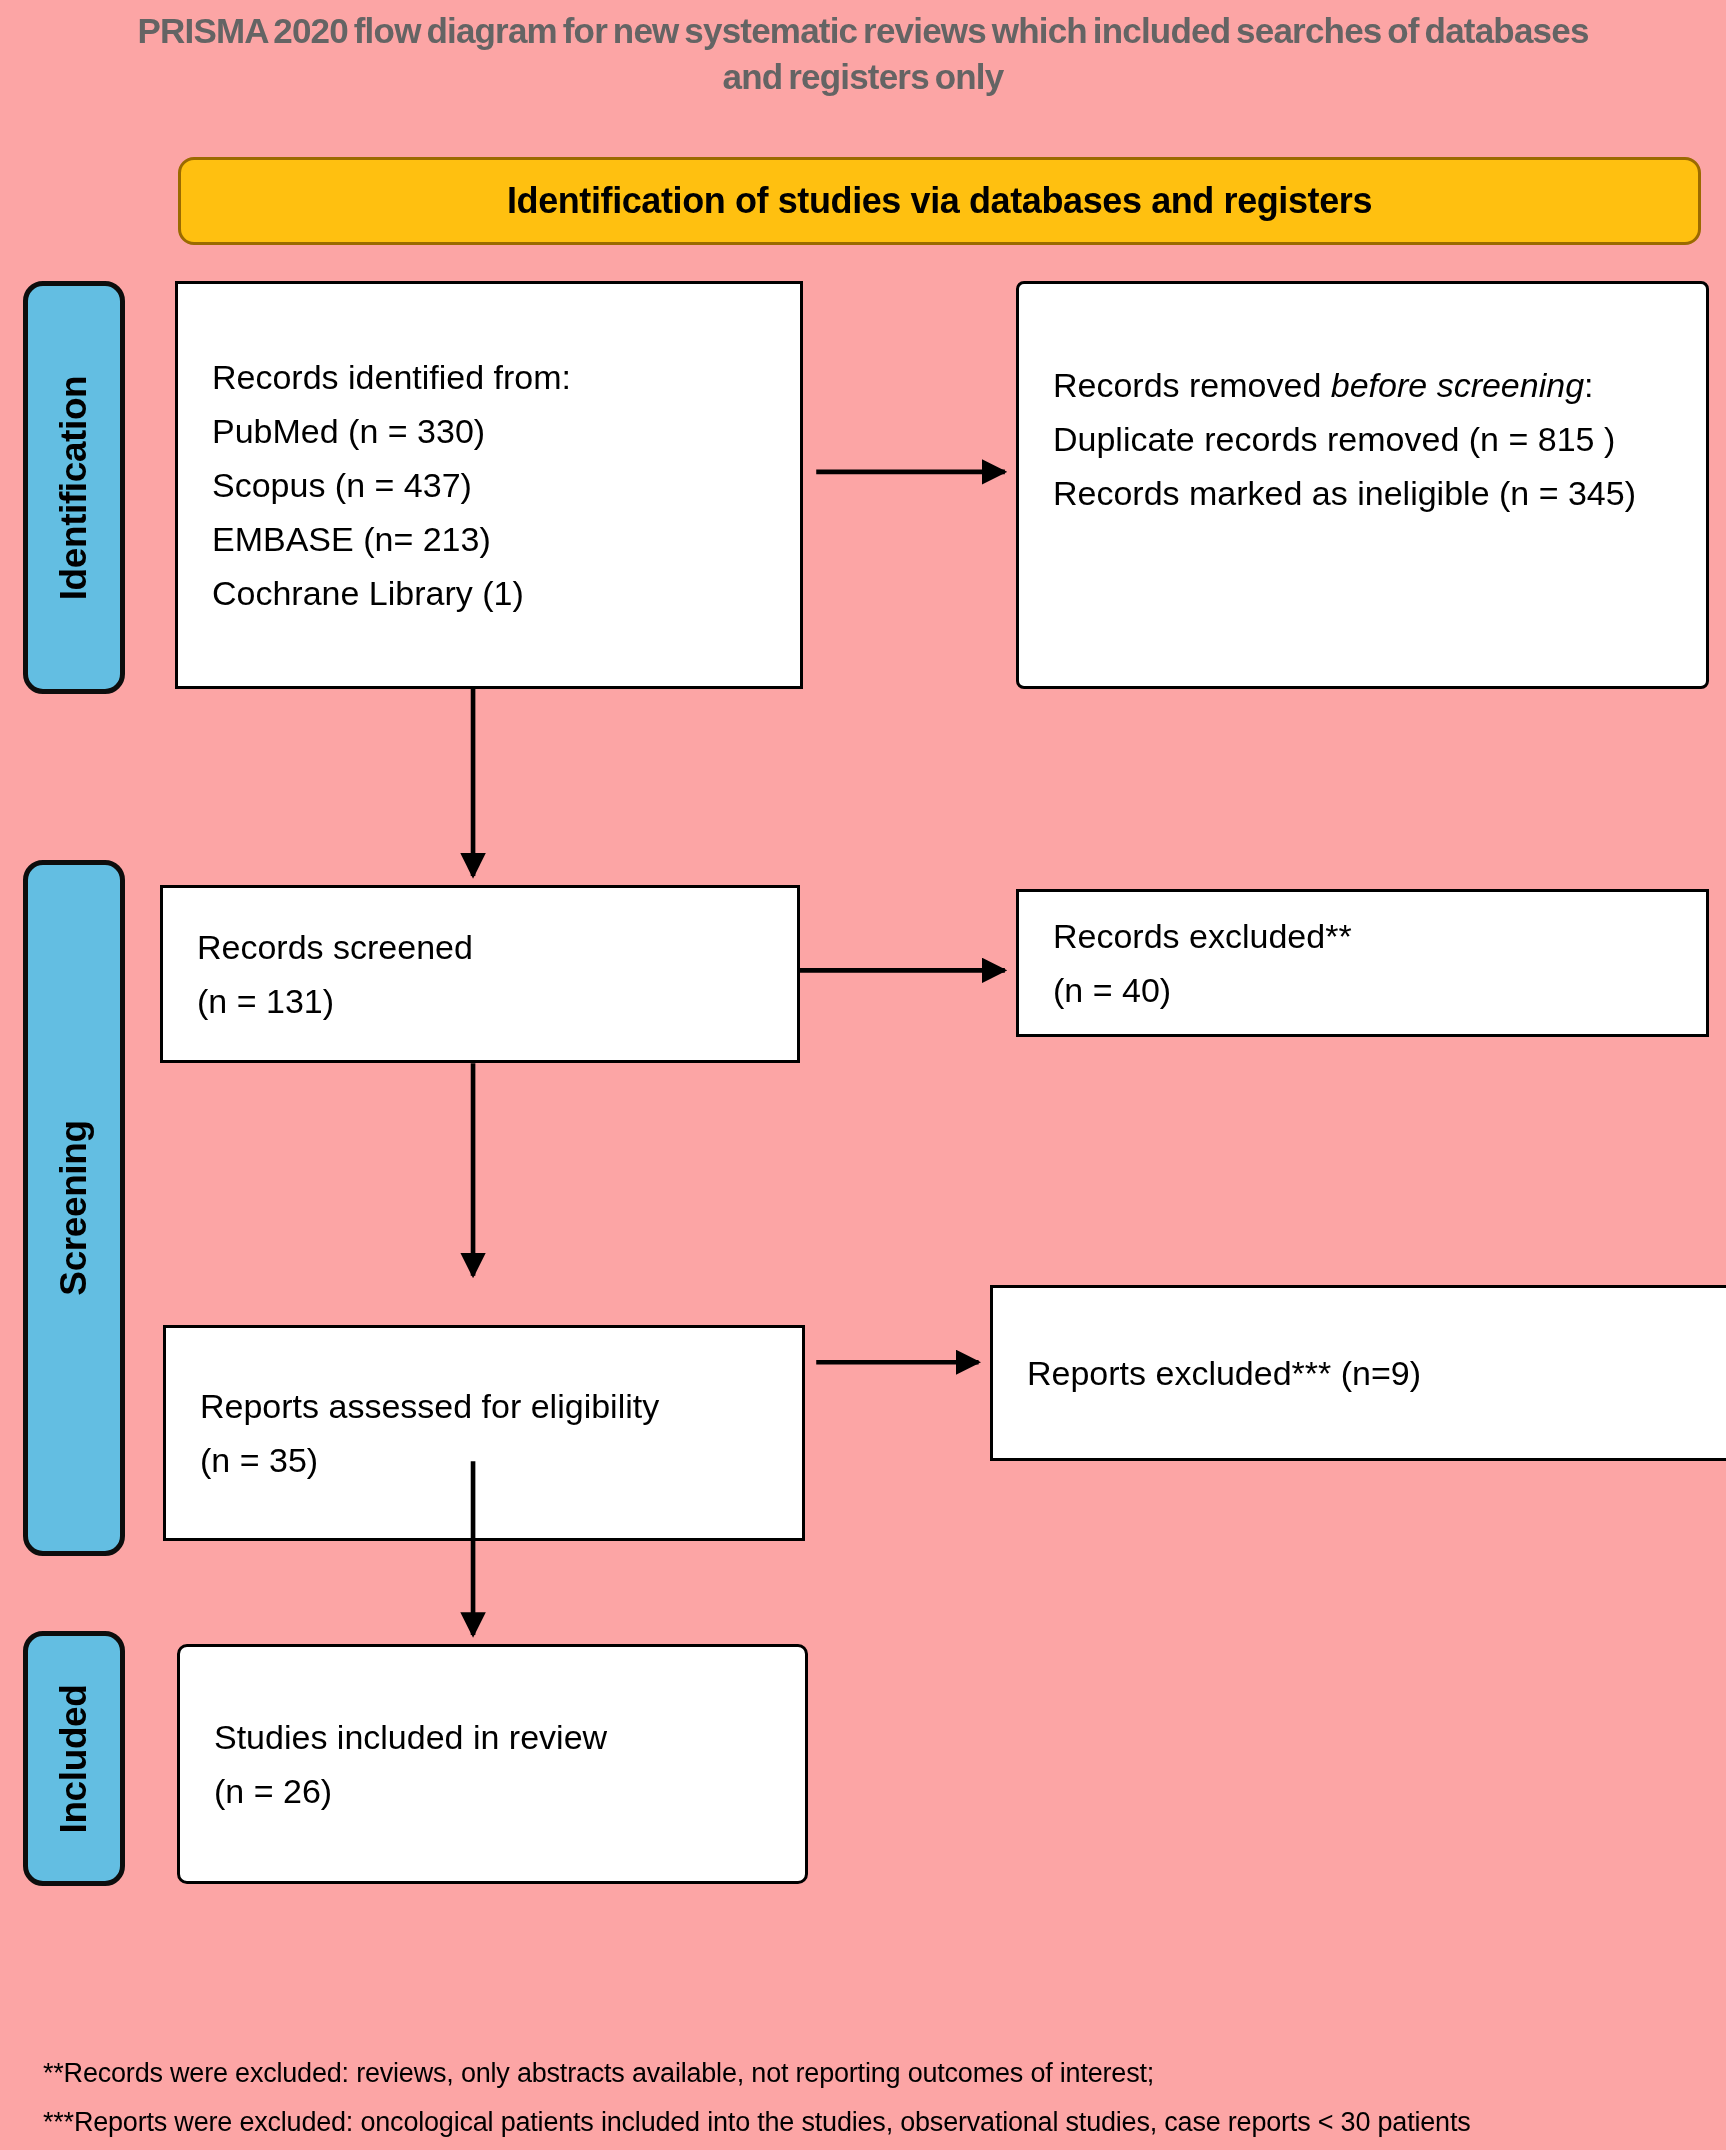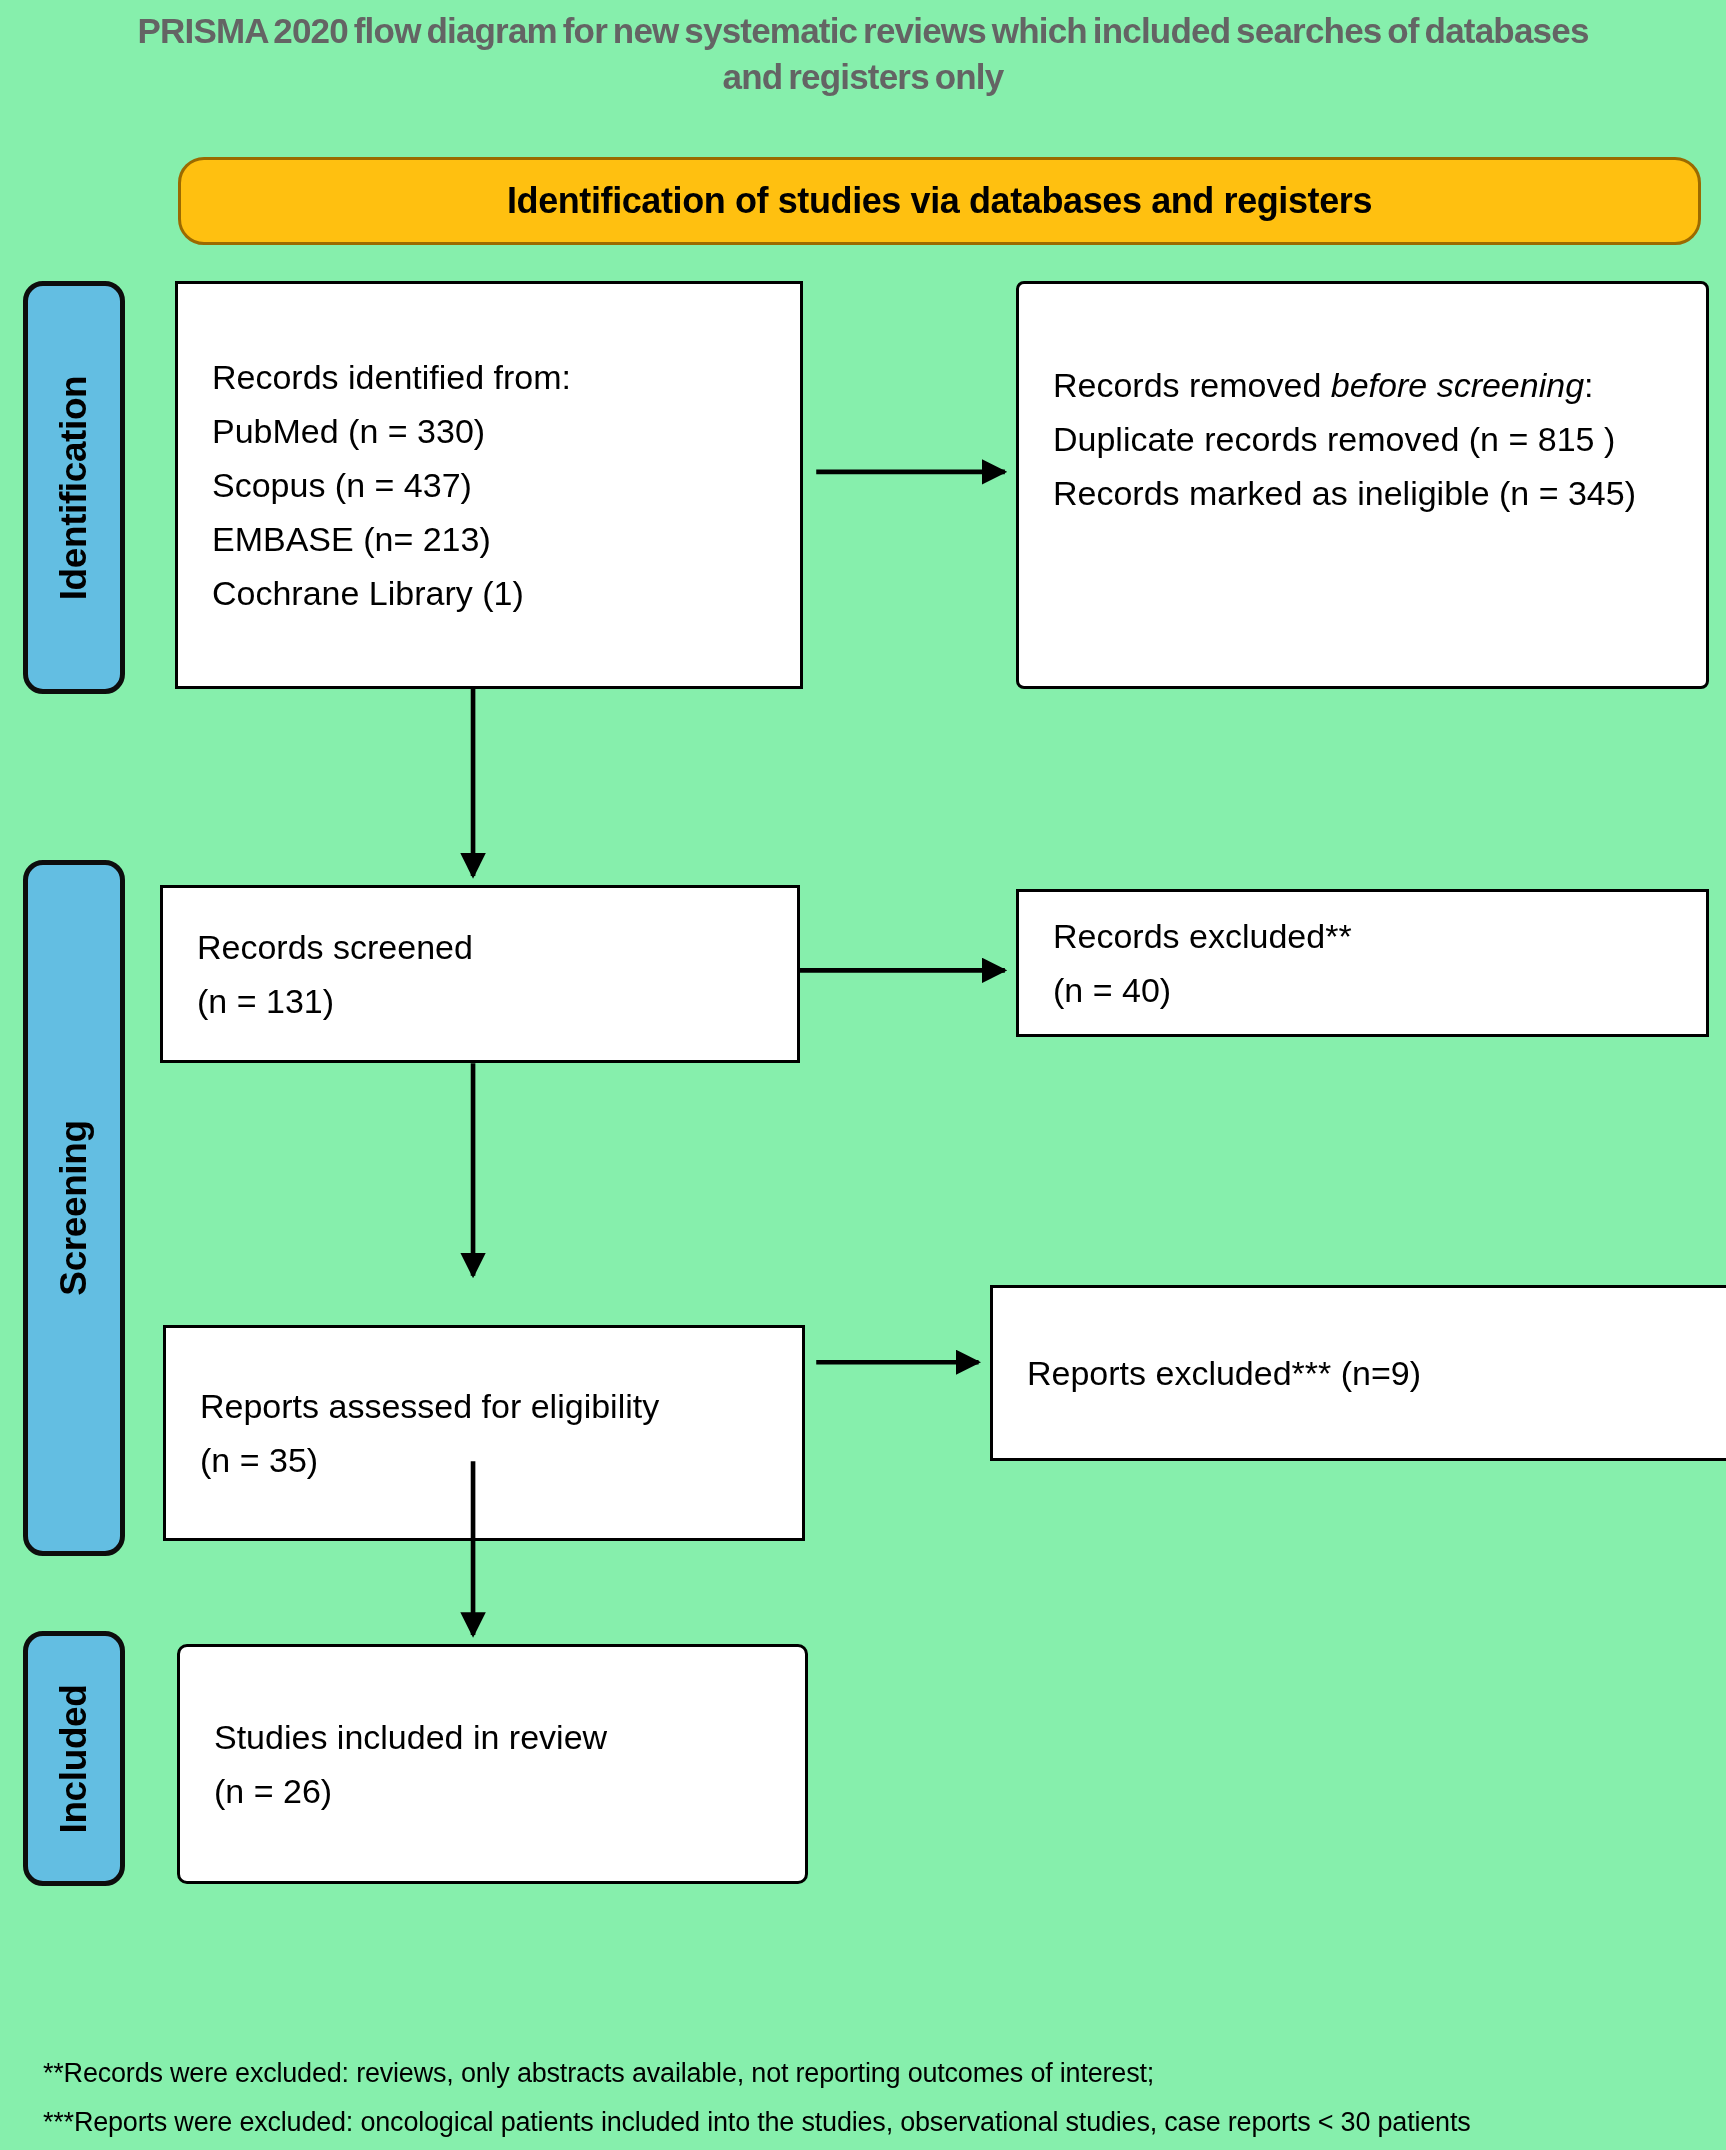--- a/index.html
+++ b/index.html
@@ -7,21 +7,21 @@
     --banner-border:#9B6A00;
     --stage-fill:#63BEE2;
     --ink:#000000;
     --title-ink:#646464;
   }
   *{box-sizing:border-box;margin:0;padding:0;}
   html,body{background:#ffffff;}
   #page{
     position:relative;
     width:1726px;height:2151px;
-    background:#86efac;
+    background:#fca5a5;
     font-family:"Liberation Sans", sans-serif;
     color:var(--ink);
     overflow:hidden;
   }
   .abs{position:absolute;}
 
   
   .diagram-title{
     top:7.7px;left:0;width:1726px;
     text-align:center;
@@ -29,21 +29,21 @@
     line-height:46px;
     letter-spacing:-0.8px;word-spacing:-3.1px;
     color:var(--title-ink);
   }
 
   
   .banner{
     left:178px;top:157px;width:1523px;height:88px;
     background:var(--banner-fill);
     border:3.9px solid var(--banner-border);
-    border-radius:26px;
+    border-radius:16px;
     display:flex;align-items:center;justify-content:center;
     font-size:36px;font-weight:700;color:#000;
     letter-spacing:-0.4px;
   }
 
   
   .stage{
     left:23px;width:102px;
     background:var(--stage-fill);
     border:5.4px solid #0d0d0d;

